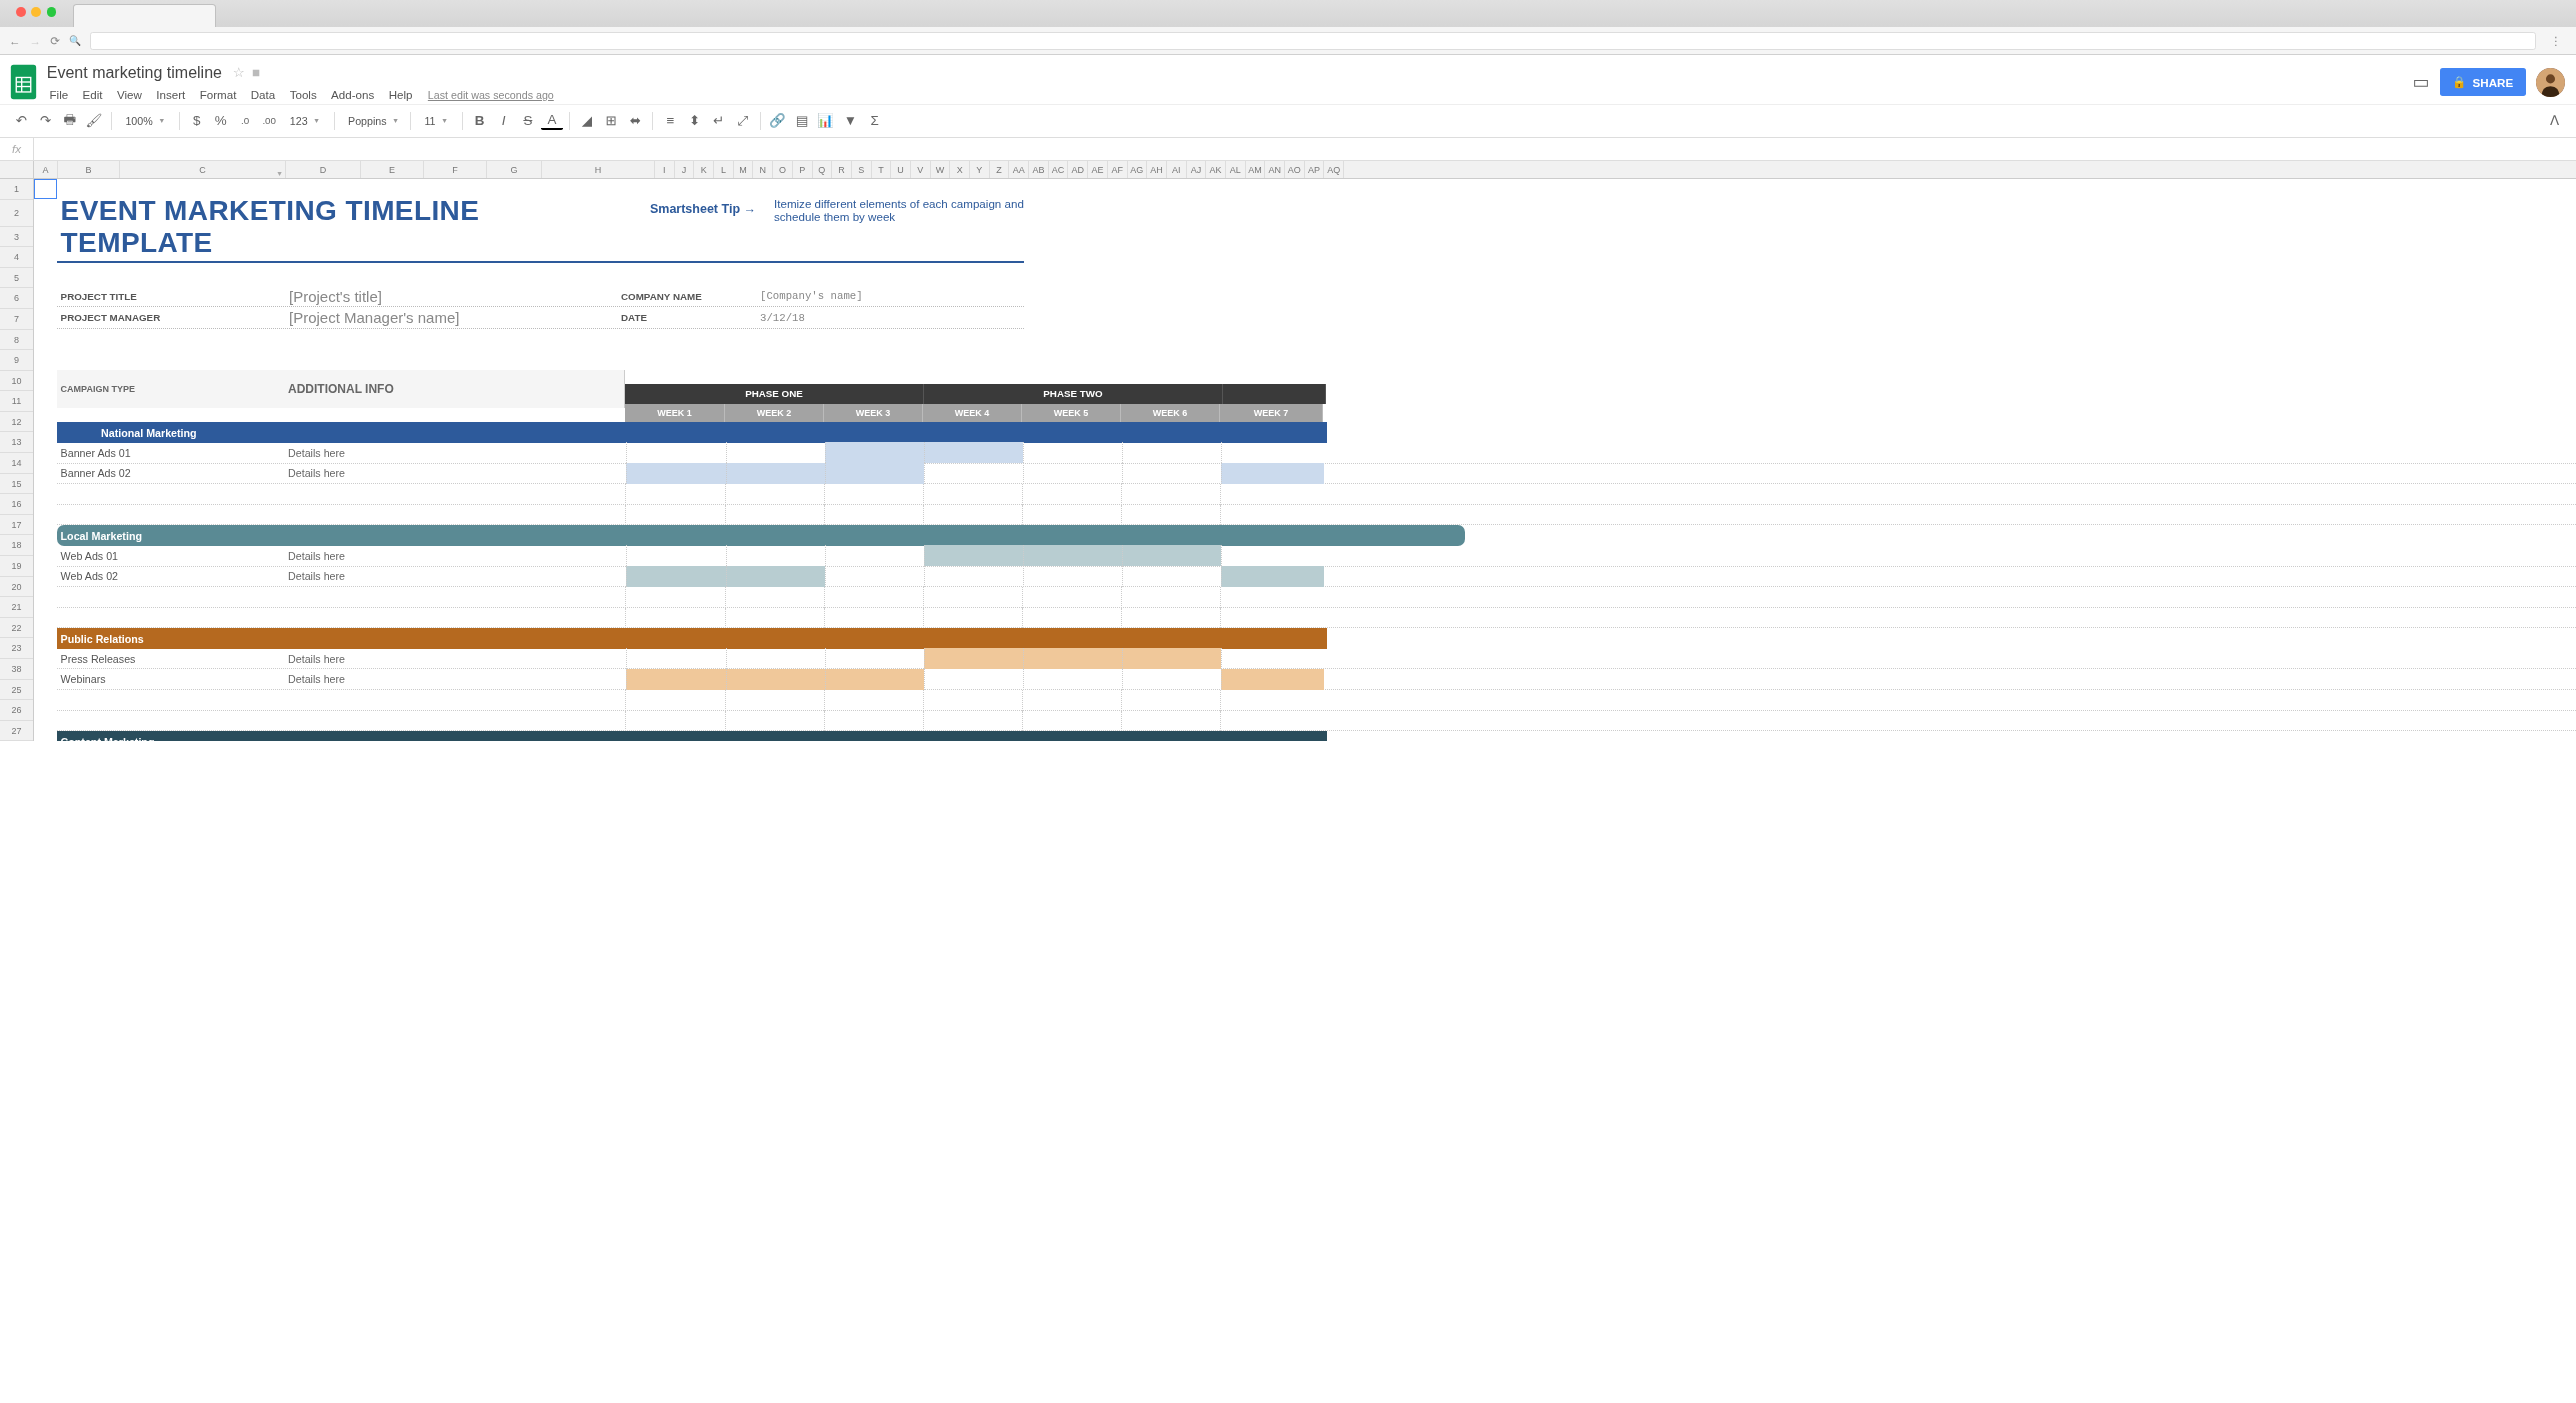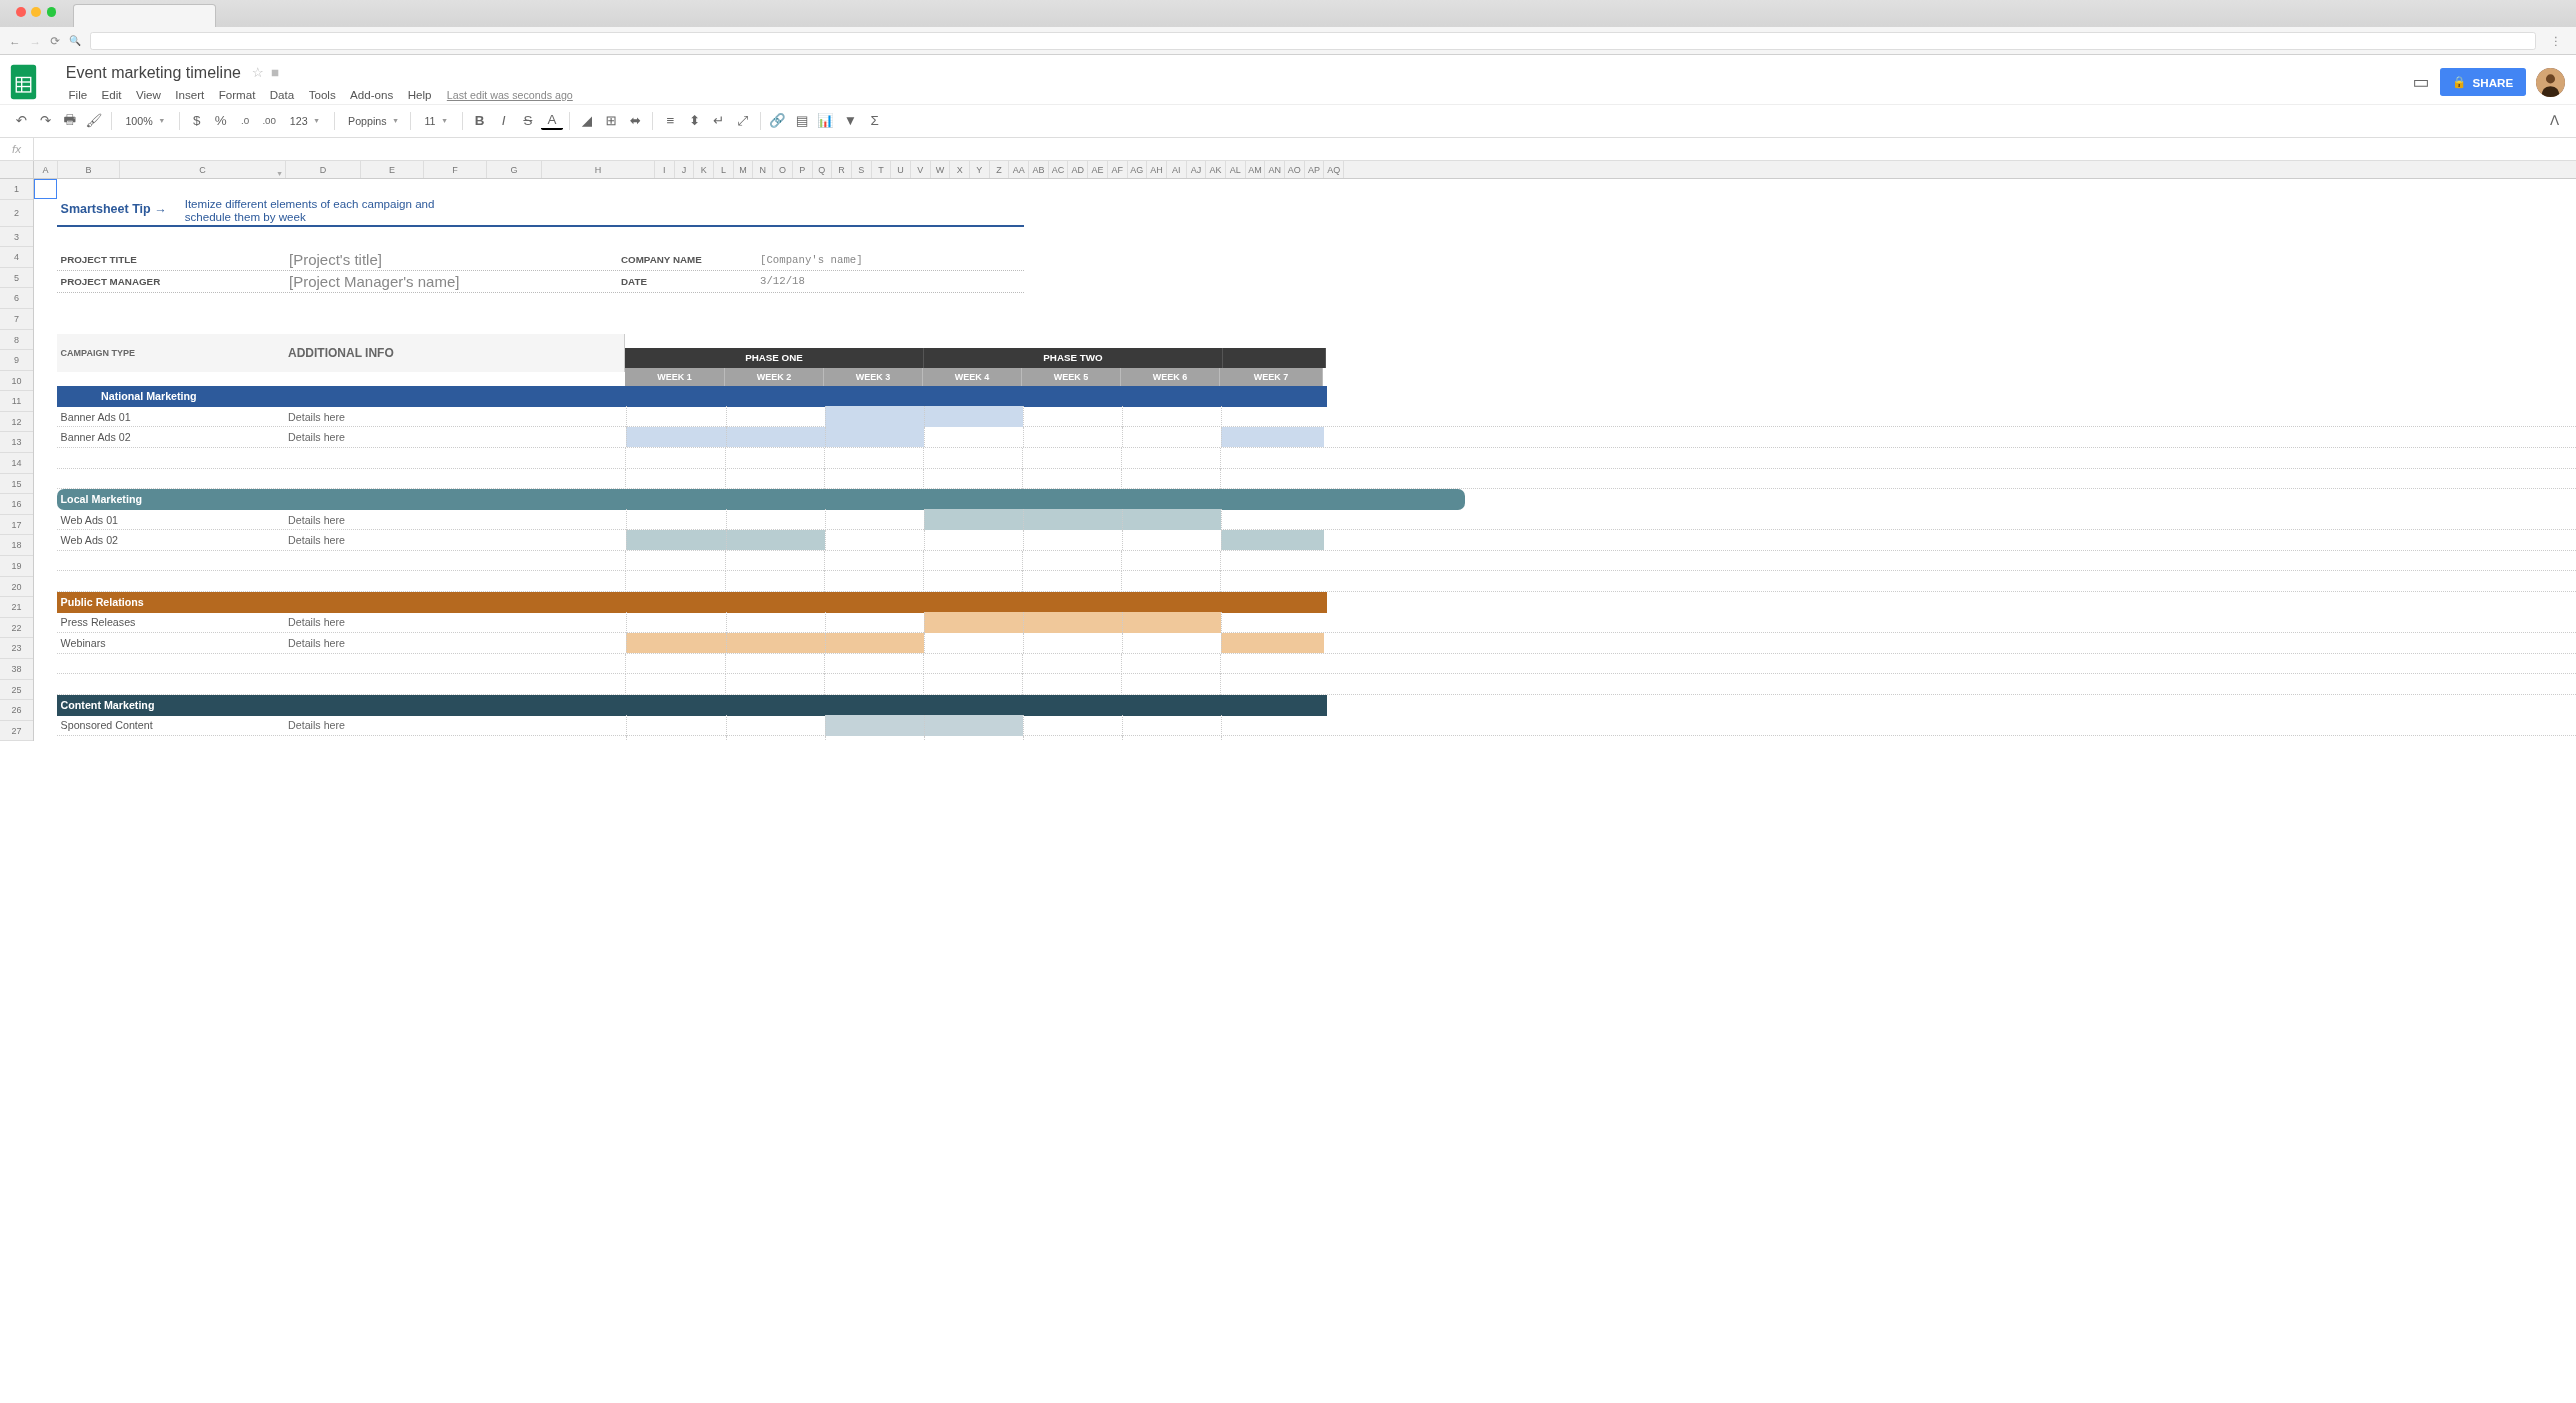--- a/index.html
+++ b/index.html
@@ -13,21 +13,21 @@
 .tl-red { background: #ff5f57; }
 .tl-yellow { background: #febc2e; }
 .tl-green { background: #28c840; }
 .browser-tab { background: #f5f5f5; height: 23px; width: 143px; border-radius: 3.6px 3.6px 0 0; margin-left: 7.2px; border: 0.9px solid #c0c0c0; border-bottom: none; }
 .addr-bar { height: 27px; display: flex; align-items: center; padding: 0 9px; gap: 9px; background: #f5f5f5; }
 .addr-icon { color: #888; font-size: 11.6px; cursor: pointer; }
 .addr-input { flex: 1; height: 18px; border: 0.9px solid #ddd; border-radius: 2.7px; background: #fff; padding: 0 5.4px; font-size: 9.8px; color: #666; }
 .addr-menu { color: #888; padding: 0 5.4px; }
 
 
-.docs-header { background: #fff; padding: 5.4px 10.7px 0 7.2px; display: flex; align-items: flex-start; gap: 23px; }
+.docs-header { background: #fff; padding: 5.4px 10.7px 0 7.2px; display: flex; align-items: flex-start; gap: 4px; }
 .sheets-logo { width: 32px; height: 43px; display: flex; align-items: center; justify-content: center; }
 .sheets-logo svg { width: 29px; height: 38px; }
 .title-area { flex: 1; }
 .doc-title-row { display: flex; align-items: center; gap: 7.2px; padding: 1.8px 0; }
 .doc-title { font-size: 16px; color: #444; padding: 1.8px 3.6px; }
 .star-icon, .folder-icon { color: #bbb; font-size: 13.4px; cursor: pointer; }
 .menu-bar { display: flex; gap: 1.8px; align-items: center; }
 .menu-item { padding: 2.7px 6.3px; font-size: 11.6px; color: #555; cursor: pointer; border-radius: 2.7px; }
 .last-edit { color: #888; font-size: 10.7px; text-decoration: underline; margin-left: 7.2px; }
 .header-right { display: flex; align-items: center; gap: 10.7px; padding-top: 7.2px; }
@@ -317,20 +317,21 @@
         <div class="row-h">38</div>
         <div class="row-h">25</div>
         <div class="row-h">26</div>
         <div class="row-h">27</div>
       </div>
     <div class="cells">
       <div class="sel-cell"></div>
       <div class="template">
 
         <div class="title-section">
+          <div class="tmpl-title">EVENT MARKETING TIMELINE TEMPLATE</div>
           <div class="tip-link">Smartsheet Tip →</div>
           <div class="tip-text">Itemize different elements of each campaign and schedule them by week</div>
         </div>
 
         <div class="meta-table">
           <div class="meta-row">
             <span class="meta-label">PROJECT TITLE</span>
             <span class="meta-val">[Project's title]</span>
             <span class="meta-label2">COMPANY NAME</span>
             <span class="meta-val2">[Company's name]</span>

